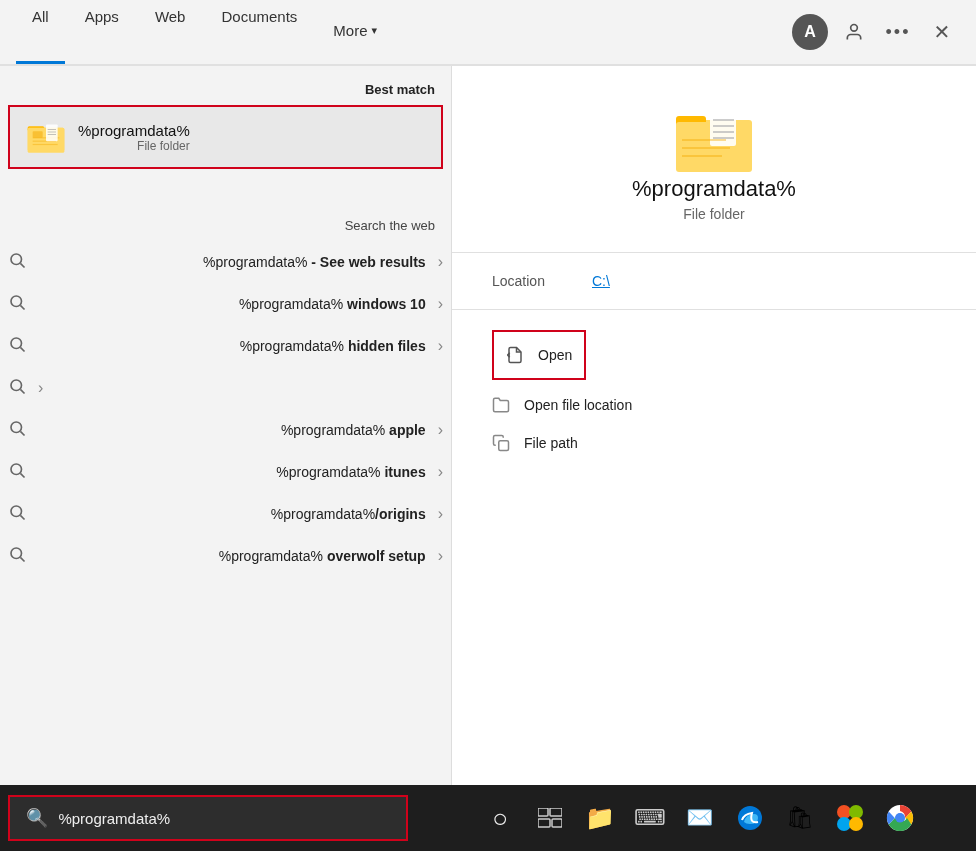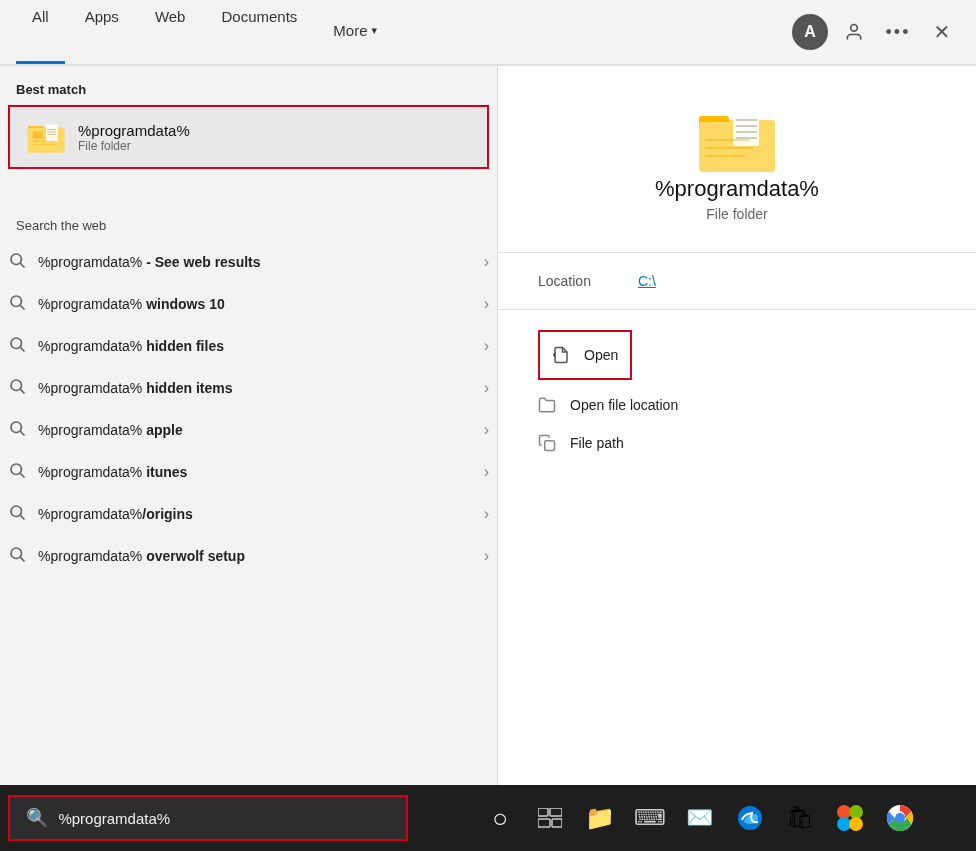--- a/index.html
+++ b/index.html
@@ -81,25 +81,26 @@
     }
 
     
     .main-content {
       display: flex;
       height: calc(851px - 66px - 66px);
     }
 
     
     .left-panel {
-      width: 498px;
+      width: 452px;
       background: #f3f3f3;
       padding: 0;
       overflow-y: auto;
       border-right: 1px solid #ddd;
+      text-align: right;
     }
     .section-label {
       font-size: 13px;
       font-weight: 600;
       color: #222;
       padding: 16px 16px 8px 16px;
     }
 
     
     .best-match-item {
@@ -384,21 +385,20 @@
               <line x1="16.5" y1="16.5" x2="22" y2="22"></line>
             </svg></div>
           <span class="result-text">%programdata% <strong>hidden files</strong></span>
           <span class="chevron-right">›</span>
         </div>
         <div class="search-result-row">
           <div><svg width="18" height="18" viewBox="0 0 24 24" fill="none" stroke="#666" stroke-width="2.2">
               <circle cx="11" cy="11" r="7"></circle>
               <line x1="16.5" y1="16.5" x2="22" y2="22"></line>
             </svg></div>
-          <span class="result-text">%programdata% <strong>hidden items</strong></span>
           <span class="chevron-right">›</span>
         </div>
         <div class="search-result-row">
           <div><svg width="18" height="18" viewBox="0 0 24 24" fill="none" stroke="#666" stroke-width="2.2">
               <circle cx="11" cy="11" r="7"></circle>
               <line x1="16.5" y1="16.5" x2="22" y2="22"></line>
             </svg></div>
           <span class="result-text">%programdata% <strong>apple</strong></span>
           <span class="chevron-right">›</span>
         </div>

